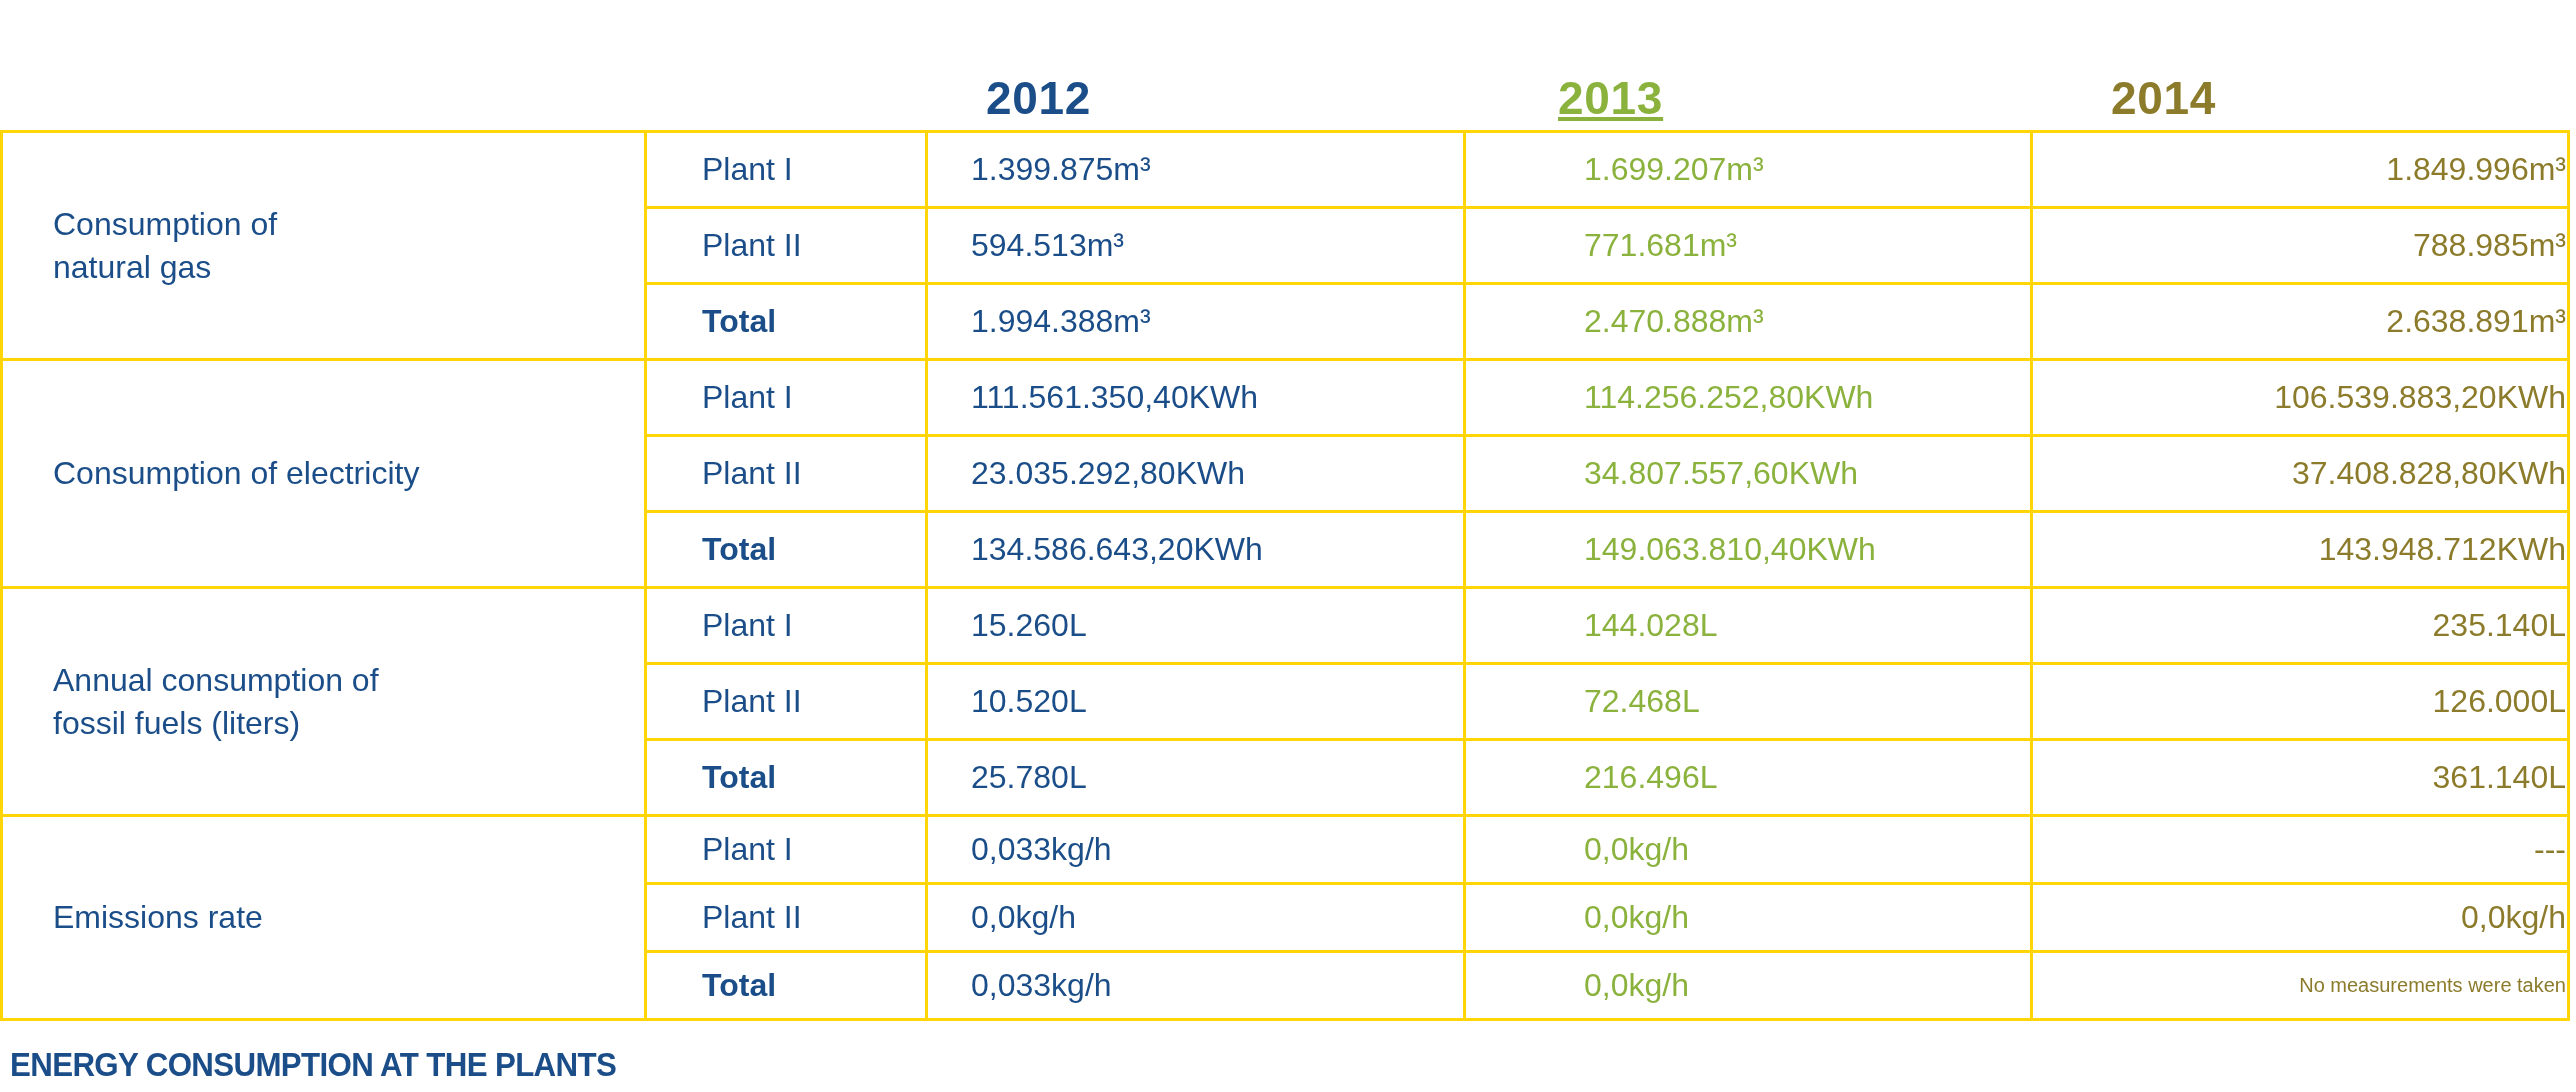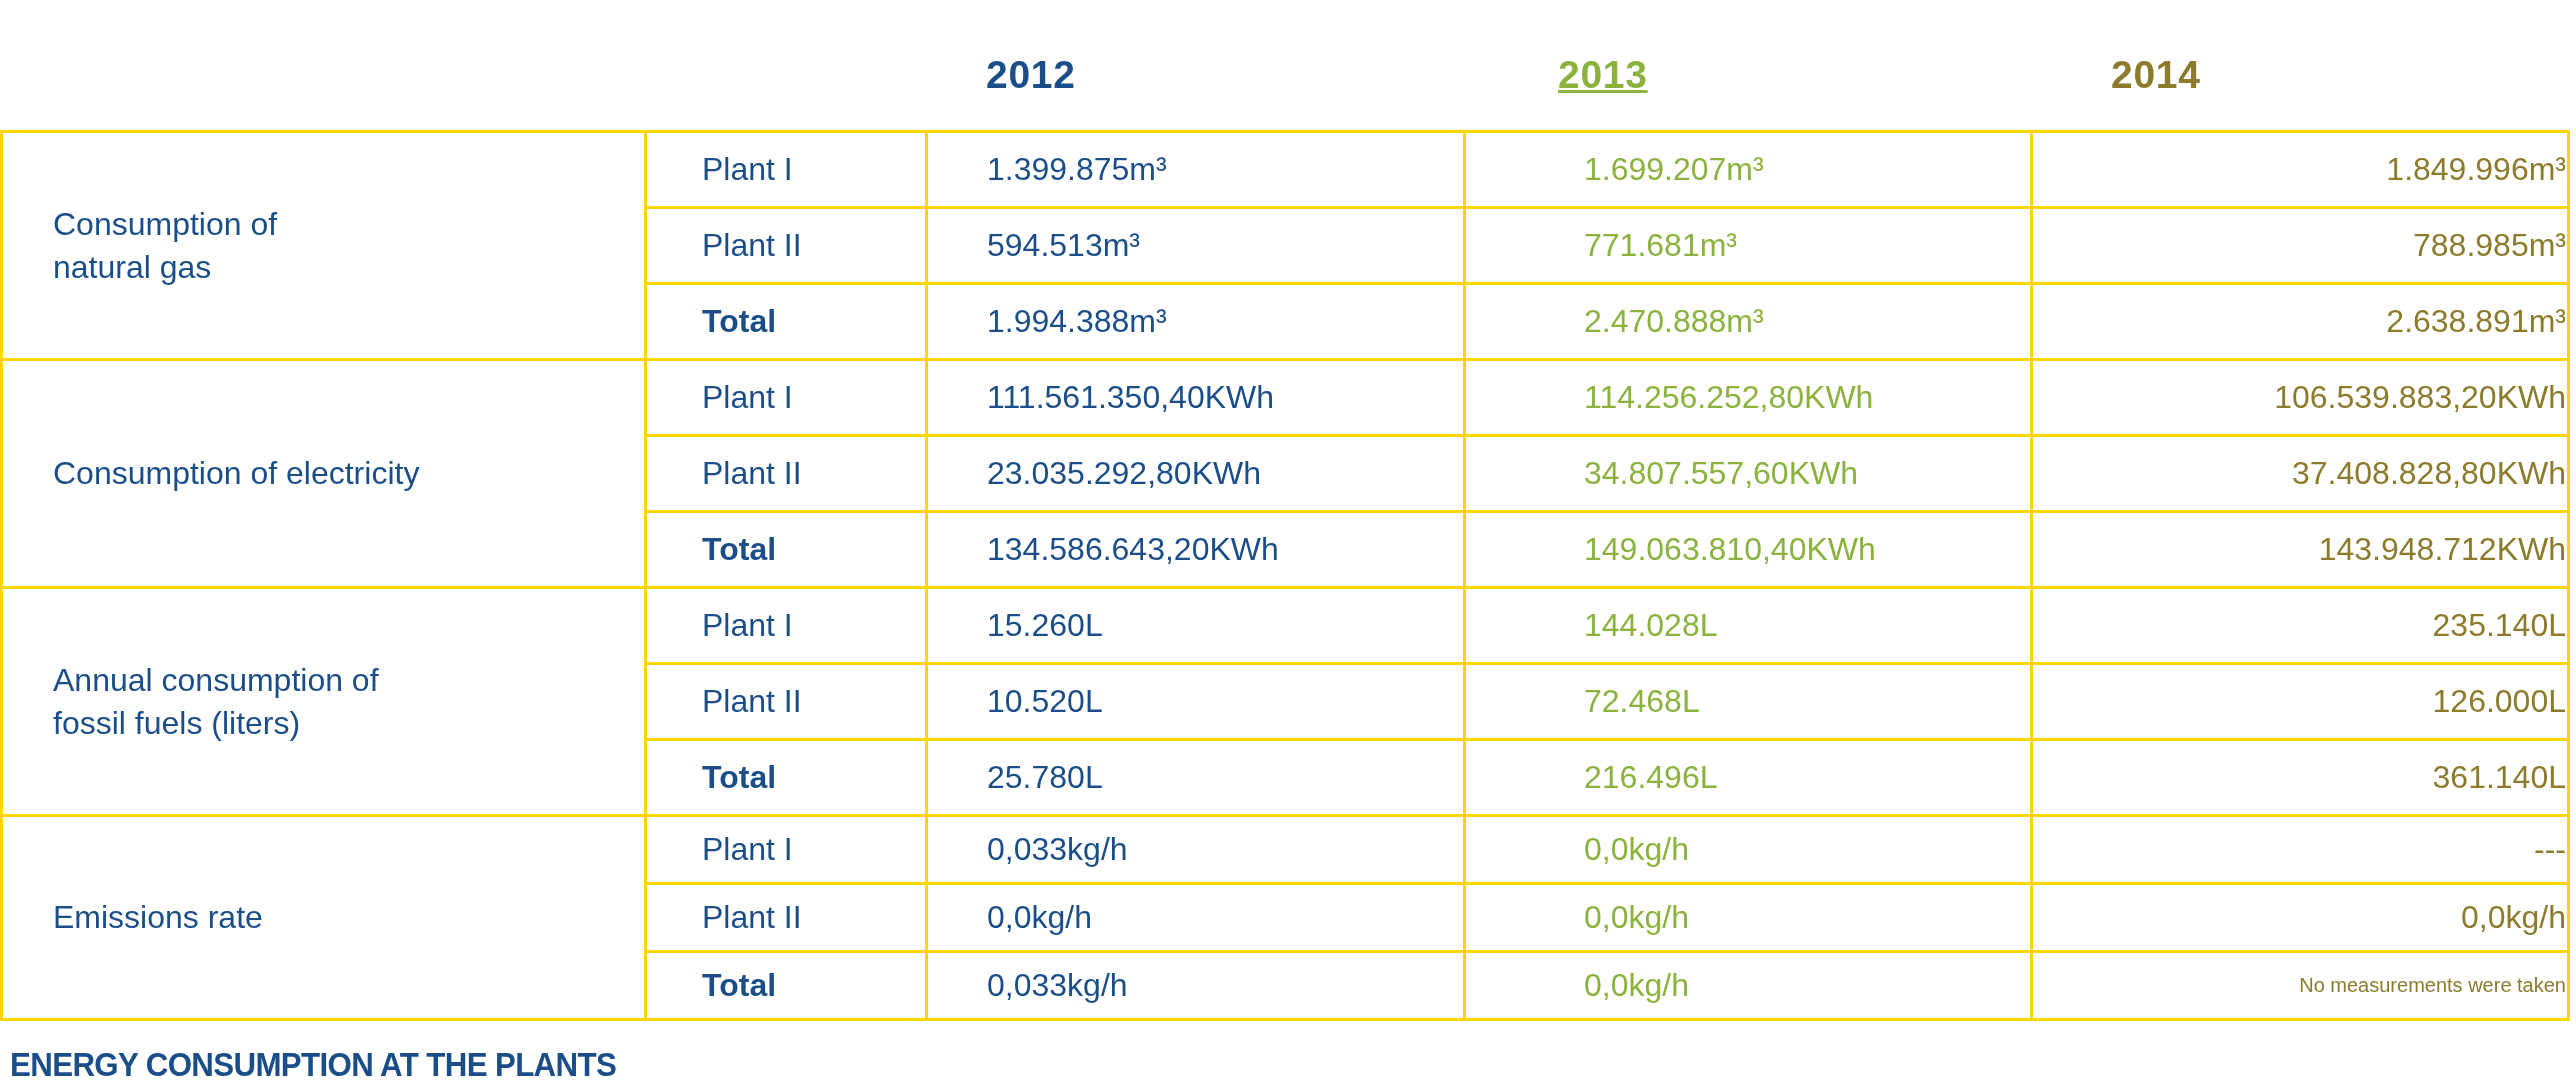--- a/index.html
+++ b/index.html
@@ -12,22 +12,22 @@
   body{
     width:2576px;height:1092px;
     font-family:"Liberation Sans", sans-serif;
     color:var(--blue);
   }
   .page{position:relative;width:2576px;height:1092px;overflow:hidden;}
 
   
   .year-header{position:absolute;top:0;left:0;width:2576px;height:130px;}
   .year{
-    position:absolute;bottom:33px;
-    font-size:39px;font-weight:bold;letter-spacing:0.7px;
+    position:absolute;bottom:5px;
+    font-size:46px;font-weight:bold;letter-spacing:0.7px;
   }
   .year.pos-2012{left:986px;color:var(--blue);}
   .year.pos-2013{left:1558px;color:var(--green);text-decoration:underline;}
   .year.pos-2014{left:2111px;color:var(--olive);}
 
   
   table.energy{
     position:absolute;top:130px;left:0;
     width:2568px;
     border-collapse:collapse;table-layout:fixed;
@@ -46,21 +46,21 @@
   tr.r-short{height:68px;}
 
   td.cat{
     padding-left:50px;
     white-space:pre-line;
     line-height:1.32;
   }
   td.plant{padding-left:55px;}
   td.plant.total{font-weight:bold;}
 
-  td.val{padding-left:59px;}
+  td.val{padding-left:43px;}
   td.val.c2013{padding-left:118px;color:var(--green);}
   td.val.c2014{padding-left:78px;color:var(--olive);text-align:right;}
   td.val.small{font-size:20px;}
 
   
   .caption{
     position:absolute;top:1045px;left:9.8px;
     font-size:34px;font-weight:bold;color:var(--blue);
     letter-spacing:-0.7px;
     transform:scaleX(0.92);transform-origin:left center;

